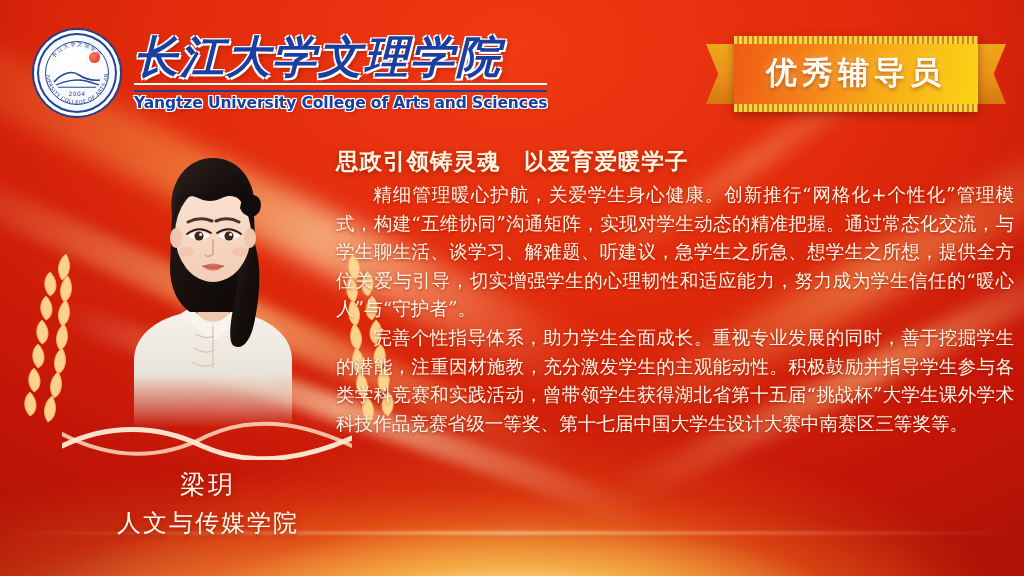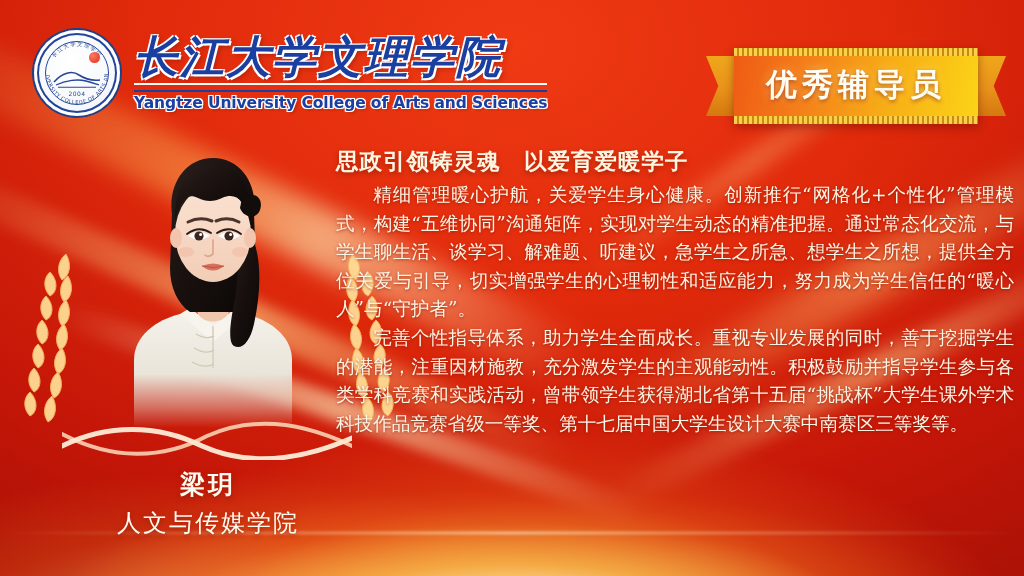--- a/index.html
+++ b/index.html
@@ -61,21 +61,21 @@
     color:#1b3fa0;letter-spacing:2px;font-style:italic;
     text-shadow:2px 2px 0 #ffffff,-1.5px -1.5px 0 #ffffff,1.5px -1.5px 0 #ffffff,-1.5px 1.5px 0 #ffffff,
       3px 3px 5px rgba(60,0,0,.35);}
   .rule{height:5px;margin:3px 0 2px;border-top:2px solid #ffffff;border-bottom:2px solid #1b3fa0;}
   .en-name{font-family:"DejaVu Sans","Liberation Sans",sans-serif;font-weight:700;font-size:15.5px;
     color:#1b3fa0;letter-spacing:-.1px;white-space:nowrap;
     text-shadow:1.2px 1.2px 0 #fff,-1.2px -1.2px 0 #fff,1.2px -1.2px 0 #fff,-1.2px 1.2px 0 #fff,
       0 0 2px #fff,2px 2px 3px rgba(60,0,0,.3);}
 
   
-  #ribbon{position:absolute;right:18px;top:48px;width:300px;height:74px;z-index:30;}
+  #ribbon{position:absolute;right:18px;top:36px;width:300px;height:74px;z-index:30;}
   .rb-tail{position:absolute;top:8px;width:56px;height:60px;
     background:linear-gradient(180deg,#f0a71a 0%,#e8921b 55%,#d4790f 100%);
     box-shadow:0 2px 5px rgba(90,10,0,.45);}
   .rb-tail.l{left:0;clip-path:polygon(0 0,100% 0,100% 100%,0 100%,22% 50%);}
   .rb-tail.r{right:0;clip-path:polygon(0 0,100% 0,78% 50%,100% 100%,0 100%);}
   .rb-body{position:absolute;left:28px;right:28px;top:0;height:76px;
     background:linear-gradient(100deg,#ef5a14 0%,#f4801a 30%,#f7ad16 62%,#fbd417 100%);
     box-shadow:0 3px 9px rgba(90,10,0,.45);}
   .rb-edge{position:absolute;left:0;right:0;height:8px;
     background:repeating-linear-gradient(90deg,#f9d04a 0 3px,#c98a10 3px 5px);}
@@ -88,21 +88,21 @@
   
   #portrait-block{position:absolute;left:58px;top:128px;width:300px;height:330px;z-index:20;}
   #portrait{position:absolute;left:60px;top:0;width:190px;height:300px;
     -webkit-mask-image:linear-gradient(180deg,#000 0%,#000 82%,rgba(0,0,0,.45) 93%,rgba(0,0,0,0) 100%);
             mask-image:linear-gradient(180deg,#000 0%,#000 82%,rgba(0,0,0,.45) 93%,rgba(0,0,0,0) 100%);}
   .wheat{position:absolute;top:118px;width:72px;height:190px;opacity:.95;}
   .wheat.l{left:-48px;} .wheat.r{right:-50px;transform:scaleX(-1);}
   .ribbon-deco{position:absolute;left:4px;top:288px;width:290px;height:44px;}
 
   #nameplate{position:absolute;left:58px;top:468px;width:300px;text-align:center;z-index:25;}
-  .p-name{font-family:"DejaVu Serif","Liberation Serif",serif;font-size:25px;font-weight:700;
+  .p-name{font-family:"DejaVu Serif","Liberation Serif",serif;font-size:25px;font-weight:400;
     color:#fffaf0;letter-spacing:3px;text-shadow:0 2px 5px rgba(140,25,0,.7);}
   .p-dept{font-family:"DejaVu Serif","Liberation Serif",serif;font-size:24px;font-weight:400;
     color:#fffaf0;letter-spacing:2px;margin-top:6px;text-shadow:0 2px 5px rgba(140,25,0,.7);}
 
   
   #content{position:absolute;left:336px;top:146px;width:678px;z-index:25;}
   .c-title{text-align:left;font-family:"DejaVu Serif","Liberation Serif",serif;font-weight:700;
     font-size:22.5px;letter-spacing:1px;color:#fff6e2;margin-bottom:4px;
     text-shadow:0 2px 5px rgba(140,25,0,.75);}
   .c-para{font-family:"DejaVu Serif","Liberation Serif",serif;font-size:18.6px;line-height:28.6px;

